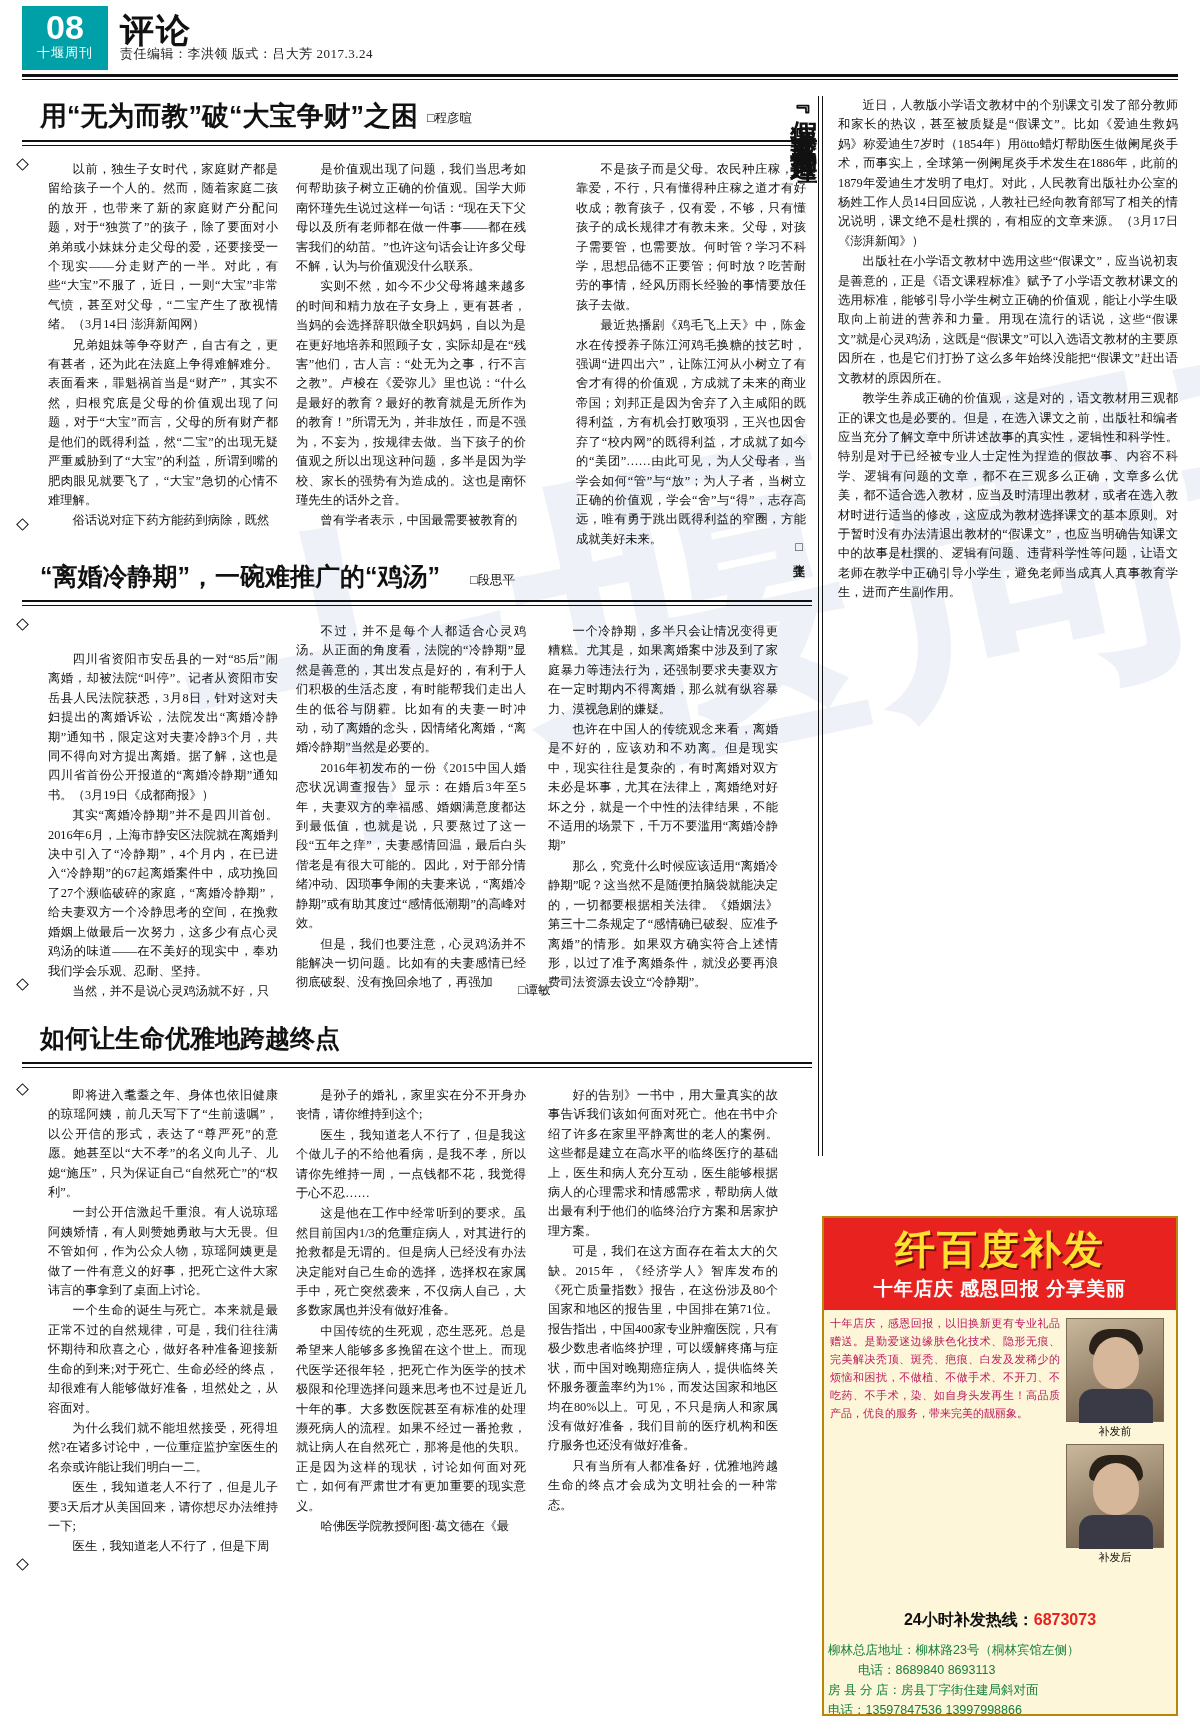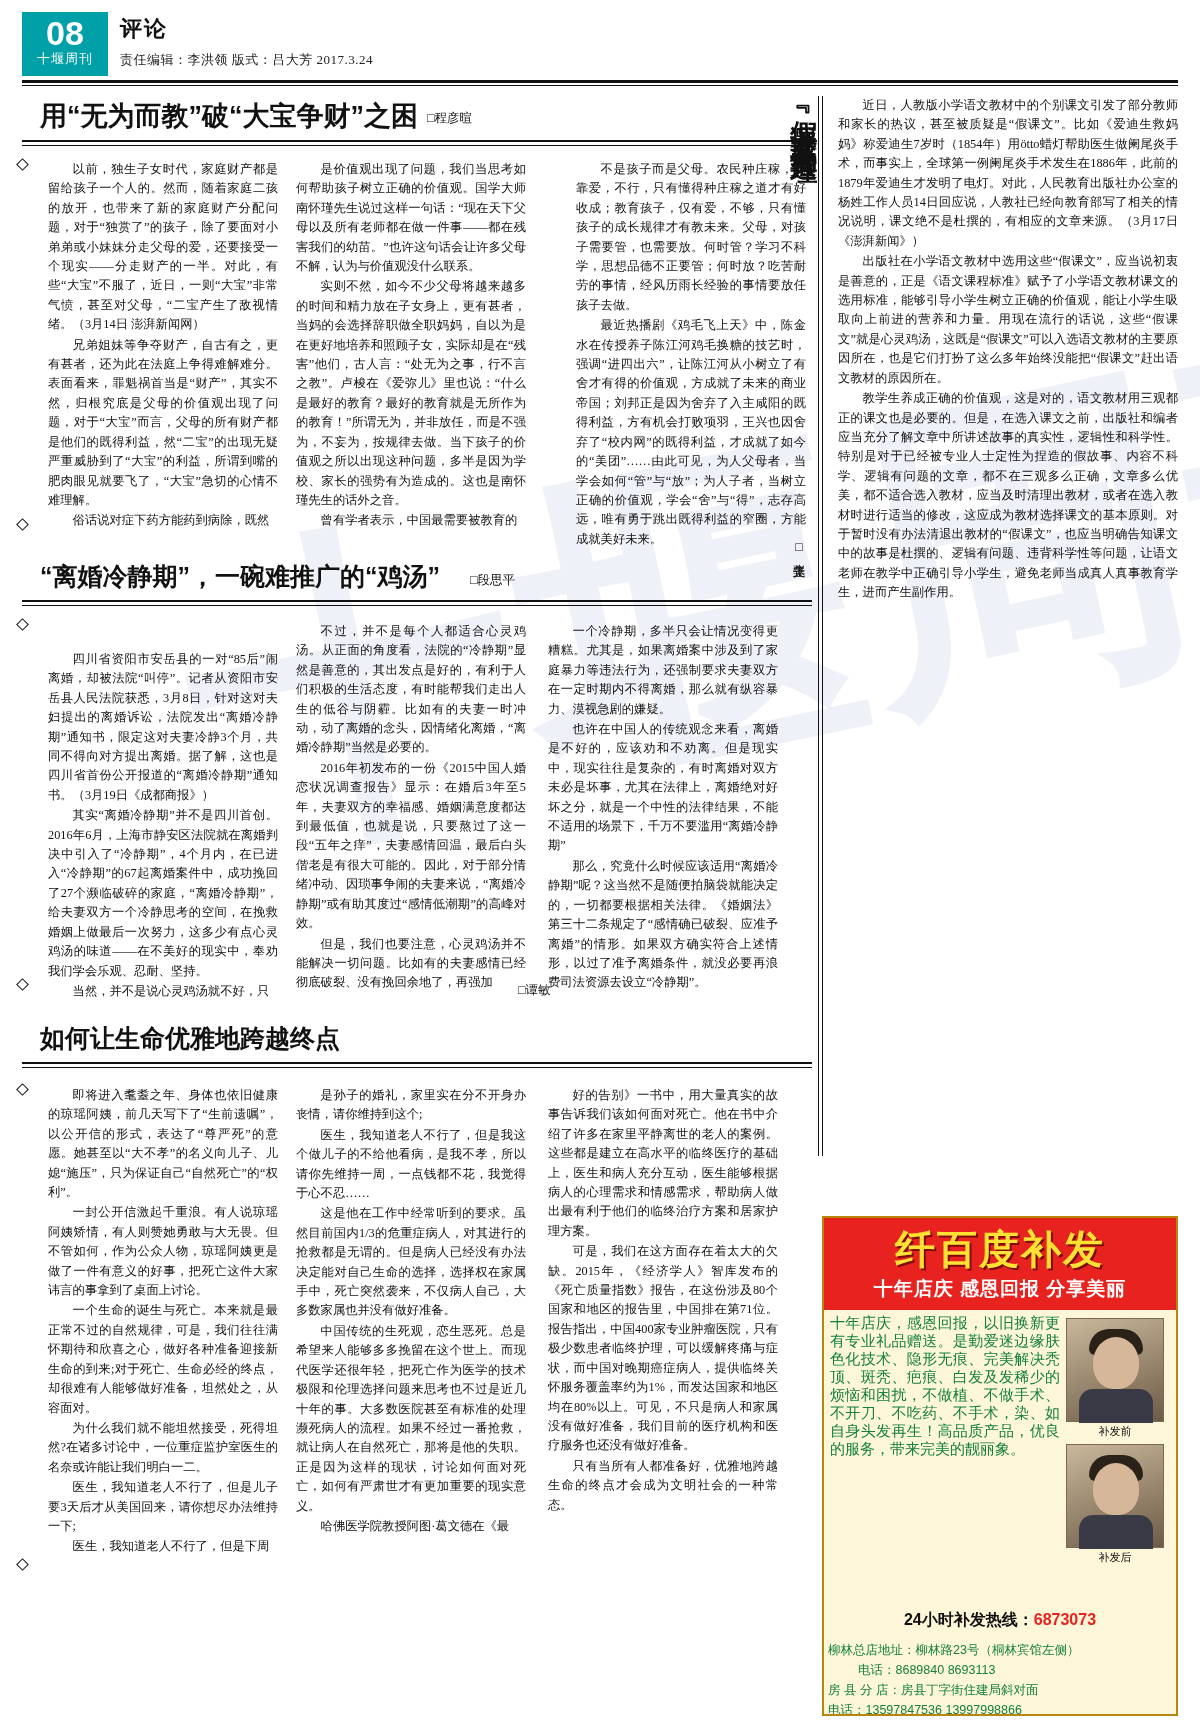--- a/index.html
+++ b/index.html
@@ -8,28 +8,28 @@
     width:1200px; height:1731px;
     background:#ffffff;
     font-family:"Liberation Serif", serif;
     color:#111;
     position:relative;
     overflow:hidden;
   }
   .page { position:relative; width:1200px; height:1731px; }
 
   
-  .masthead { position:absolute; left:0; top:0; width:1180px; height:78px;margin-top:6px; }
+  .masthead { position:absolute; left:0; top:0; width:1180px; height:78px; }
   .folio-block {
     position:absolute; left:22px; top:6px; width:86px; height:64px;
     background:#00a0a8; color:#fff; text-align:center;
   }
   .folio-num { font-size:34px; font-weight:bold; line-height:36px; padding-top:3px; font-family:"Liberation Sans", sans-serif; }
   .folio-sub { font-size:13px; line-height:16px; letter-spacing:1px; background:#00a0a8; font-family:"Liberation Sans", sans-serif;}
-  .mast-title { position:absolute; left:120px; top:8px; font-size:22px; font-weight:bold; letter-spacing:2px; }
+  .mast-title { position:absolute; left:120px; top:8px; font-size:34px; font-weight:bold; letter-spacing:2px; }
   .mast-meta { position:absolute; left:120px; top:45px; font-size:13px; color:#222; letter-spacing:0.5px; }
   .mast-rule { position:absolute; left:22px; top:74px; width:1156px; height:3px; background:#111; }
   .mast-rule2 { position:absolute; left:22px; top:79px; width:1156px; height:1px; background:#111; }
 
   
   .col { position:absolute; font-size:12.3px; line-height:19.4px; text-align:justify; color:#111; }
   .col p { margin:0 0 0 0; text-indent:2em; }
   .col p + p { margin-top:1px; }
 
   
@@ -71,21 +71,21 @@
     white-space:nowrap;
     pointer-events:none;
     letter-spacing:10px;
   }
 
   
   .ad { position:absolute; left:822px; top:1216px; width:356px; height:500px; border:2px solid #b8860b; background:#fdf6d8; overflow:hidden; }
   .ad-top { position:absolute; left:0; top:0; width:352px; height:92px; background:#e8221f; }
   .ad-title { position:absolute; left:0; top:4px; width:352px; text-align:center; font-family:"Liberation Sans", sans-serif; font-weight:bold; font-size:40px; color:#ffe033; letter-spacing:2px; text-shadow:2px 2px 0 #7a0d0c; }
   .ad-sub { position:absolute; left:0; top:58px; width:352px; text-align:center; font-family:"Liberation Sans", sans-serif; font-weight:bold; font-size:19px; color:#fff; letter-spacing:1px; }
-  .ad-body { position:absolute; left:6px; top:96px; width:230px; font-size:15px; line-height:18px; color:#15803d; text-align:justify; }
+  .ad-body { position:absolute; left:6px; top:96px; width:230px; font-size:11px; line-height:18px; color:#be185d; text-align:justify; }
   .ad-body p { margin:0; text-indent:0; }
   .ad-photo { position:absolute; width:98px; height:104px; background:linear-gradient(160deg,#c9b89b,#6d5b47); border:1px solid #7a6a55; }
   .ad-photo .face { position:absolute; left:26px; top:18px; width:46px; height:52px; border-radius:50% 50% 45% 45%; background:#d7b79a; }
   .ad-photo .hair { position:absolute; left:22px; top:10px; width:54px; height:26px; border-radius:27px 27px 8px 8px; background:#2a2119; }
   .ad-photo .body { position:absolute; left:12px; top:70px; width:74px; height:34px; background:#3a3a46; border-radius:14px 14px 0 0; }
   .ad-caption { position:absolute; font-size:11px; text-align:center; width:98px; color:#111; }
   .ad-hot { position:absolute; left:4px; top:392px; width:344px; text-align:center; font-family:"Liberation Sans", sans-serif; font-weight:bold; font-size:16px; color:#111; }
   .ad-hot .num { color:#e8221f; }
   .ad-addr { position:absolute; left:4px; width:344px; font-size:12.5px; color:#15803d; font-family:"Liberation Sans", sans-serif; }
 </style>

